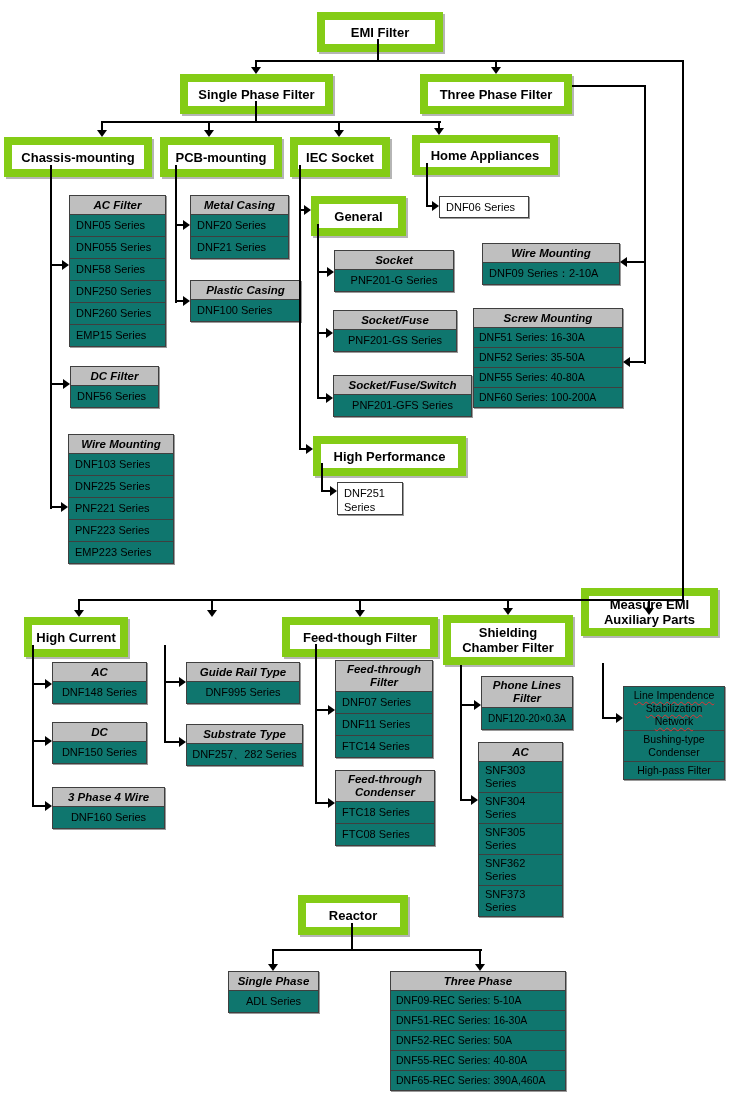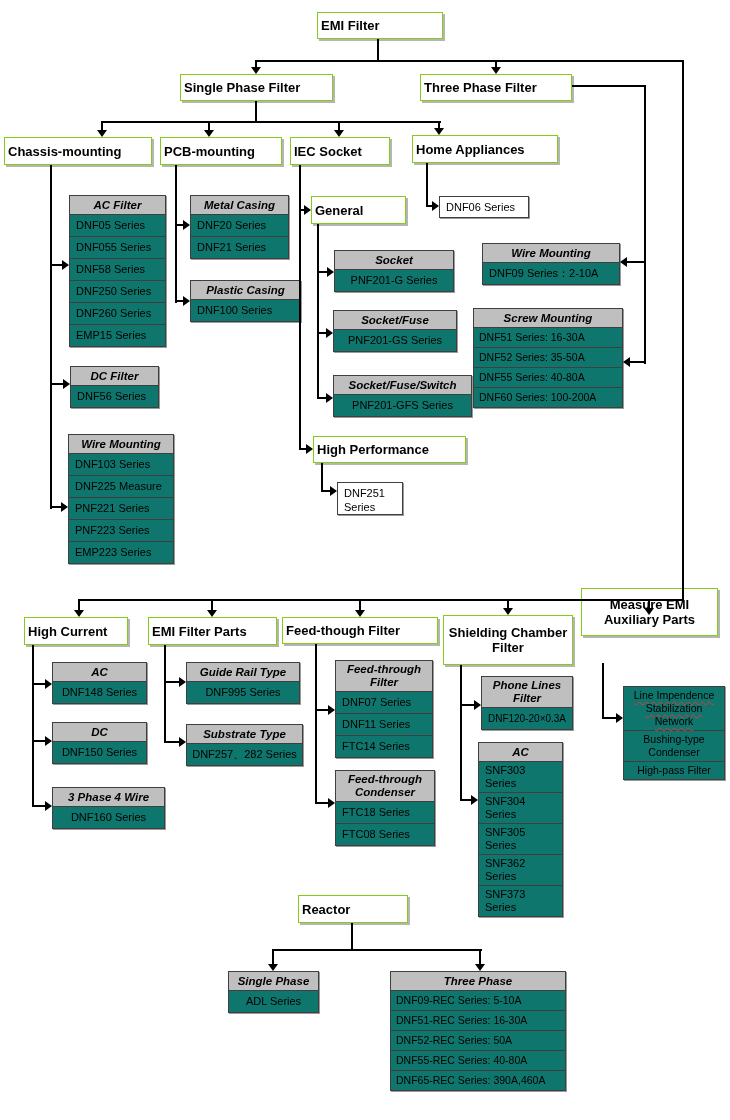--- a/index.html
+++ b/index.html
@@ -1,20 +1,20 @@
 <!DOCTYPE html>
 <html><head>
 <meta charset="utf-8">
 <style>
   html,body{margin:0;padding:0;background:#fff;}
   .canvas{position:relative;width:730px;height:1120px;background:#ffffff;overflow:hidden;
           font-family:"Liberation Sans",sans-serif;color:#000;}
   
-  .node{position:absolute;background:#fff;border:1px solid #84cc16;box-shadow:2px 2px 0 #b5b5b5;
-        display:flex;align-items:center;justify-content:flex-start;text-align:center;
+  .node{position:absolute;background:#fff;border:8px solid #84cc16;box-shadow:2px 2px 0 #b5b5b5;
+        display:flex;align-items:center;justify-content:center;text-align:center;
         font-weight:bold;font-size:13px;line-height:15px;box-sizing:border-box;padding:12px 3px;}
   
   .tbl{position:absolute;background:#fff;border:1px solid #3f3f3f;box-shadow:1px 1px 0 #9a9a9a;
        font-size:11px;box-sizing:border-box;}
   .tbl .hdr{background:#bfbfbf;font-weight:bold;text-align:center;padding:2px 3px;
             border-bottom:1px solid #3f3f3f;font-size:11.5px;line-height:14px;font-style:italic;}
   .tbl .row{padding:3px 6px;border-bottom:1px solid #3f3f3f;line-height:15px;white-space:nowrap;background:#0f766e;}
   .tbl .row:last-child{border-bottom:0;}
   .tbl.center .row{text-align:center;}
   .tbl.hdr2 .hdr{line-height:13px;padding:2px 4px;}
@@ -60,23 +60,20 @@
     </div>
   <div class="node" style="left:311px;top:196px;width:95px;height:28px">
       <span>General</span>
     </div>
   <div class="node" style="left:313px;top:436px;width:153px;height:27px">
       <span>High Performance</span>
     </div>
   <div class="node" style="left:24px;top:617px;width:104px;height:28px">
       <span>High Current</span>
     </div>
-  <div class="node" style="left:148px;top:617px;width:129px;height:28px">
-      <span>EMI Filter Parts</span>
-    </div>
   <div class="node" style="left:282px;top:617px;width:156px;height:27px">
       <span>Feed-though Filter</span>
     </div>
   <div class="node" style="left:443px;top:615px;width:130px;height:50px">
       <span>Shielding Chamber Filter</span>
     </div>
   <div class="node" style="left:581px;top:588px;width:137px;height:48px">
       <span>Measure EMI Auxiliary Parts</span>
     </div>
   <div class="node" style="left:298px;top:895px;width:110px;height:28px">
@@ -95,21 +92,21 @@
     <div class="row">DNF260 Series</div>
     <div class="row">EMP15 Series</div>
   </div>
   <div class="tbl" style="left:70px;top:366px;width:89px">
     <div class="hdr">DC Filter</div>
     <div class="row">DNF56 Series</div>
   </div>
   <div class="tbl" style="left:68px;top:434px;width:106px">
     <div class="hdr">Wire Mounting</div>
     <div class="row">DNF103 Series</div>
-    <div class="row">DNF225 Measure</div>
+    <div class="row">DNF225 Series</div>
     <div class="row">PNF221 Series</div>
     <div class="row">PNF223 Series</div>
     <div class="row">EMP223 Series</div>
   </div>
 
   <div class="tbl" style="left:190px;top:195px;width:99px">
     <div class="hdr">Metal Casing</div>
     <div class="row">DNF20 Series</div>
     <div class="row">DNF21 Series</div>
   </div>

